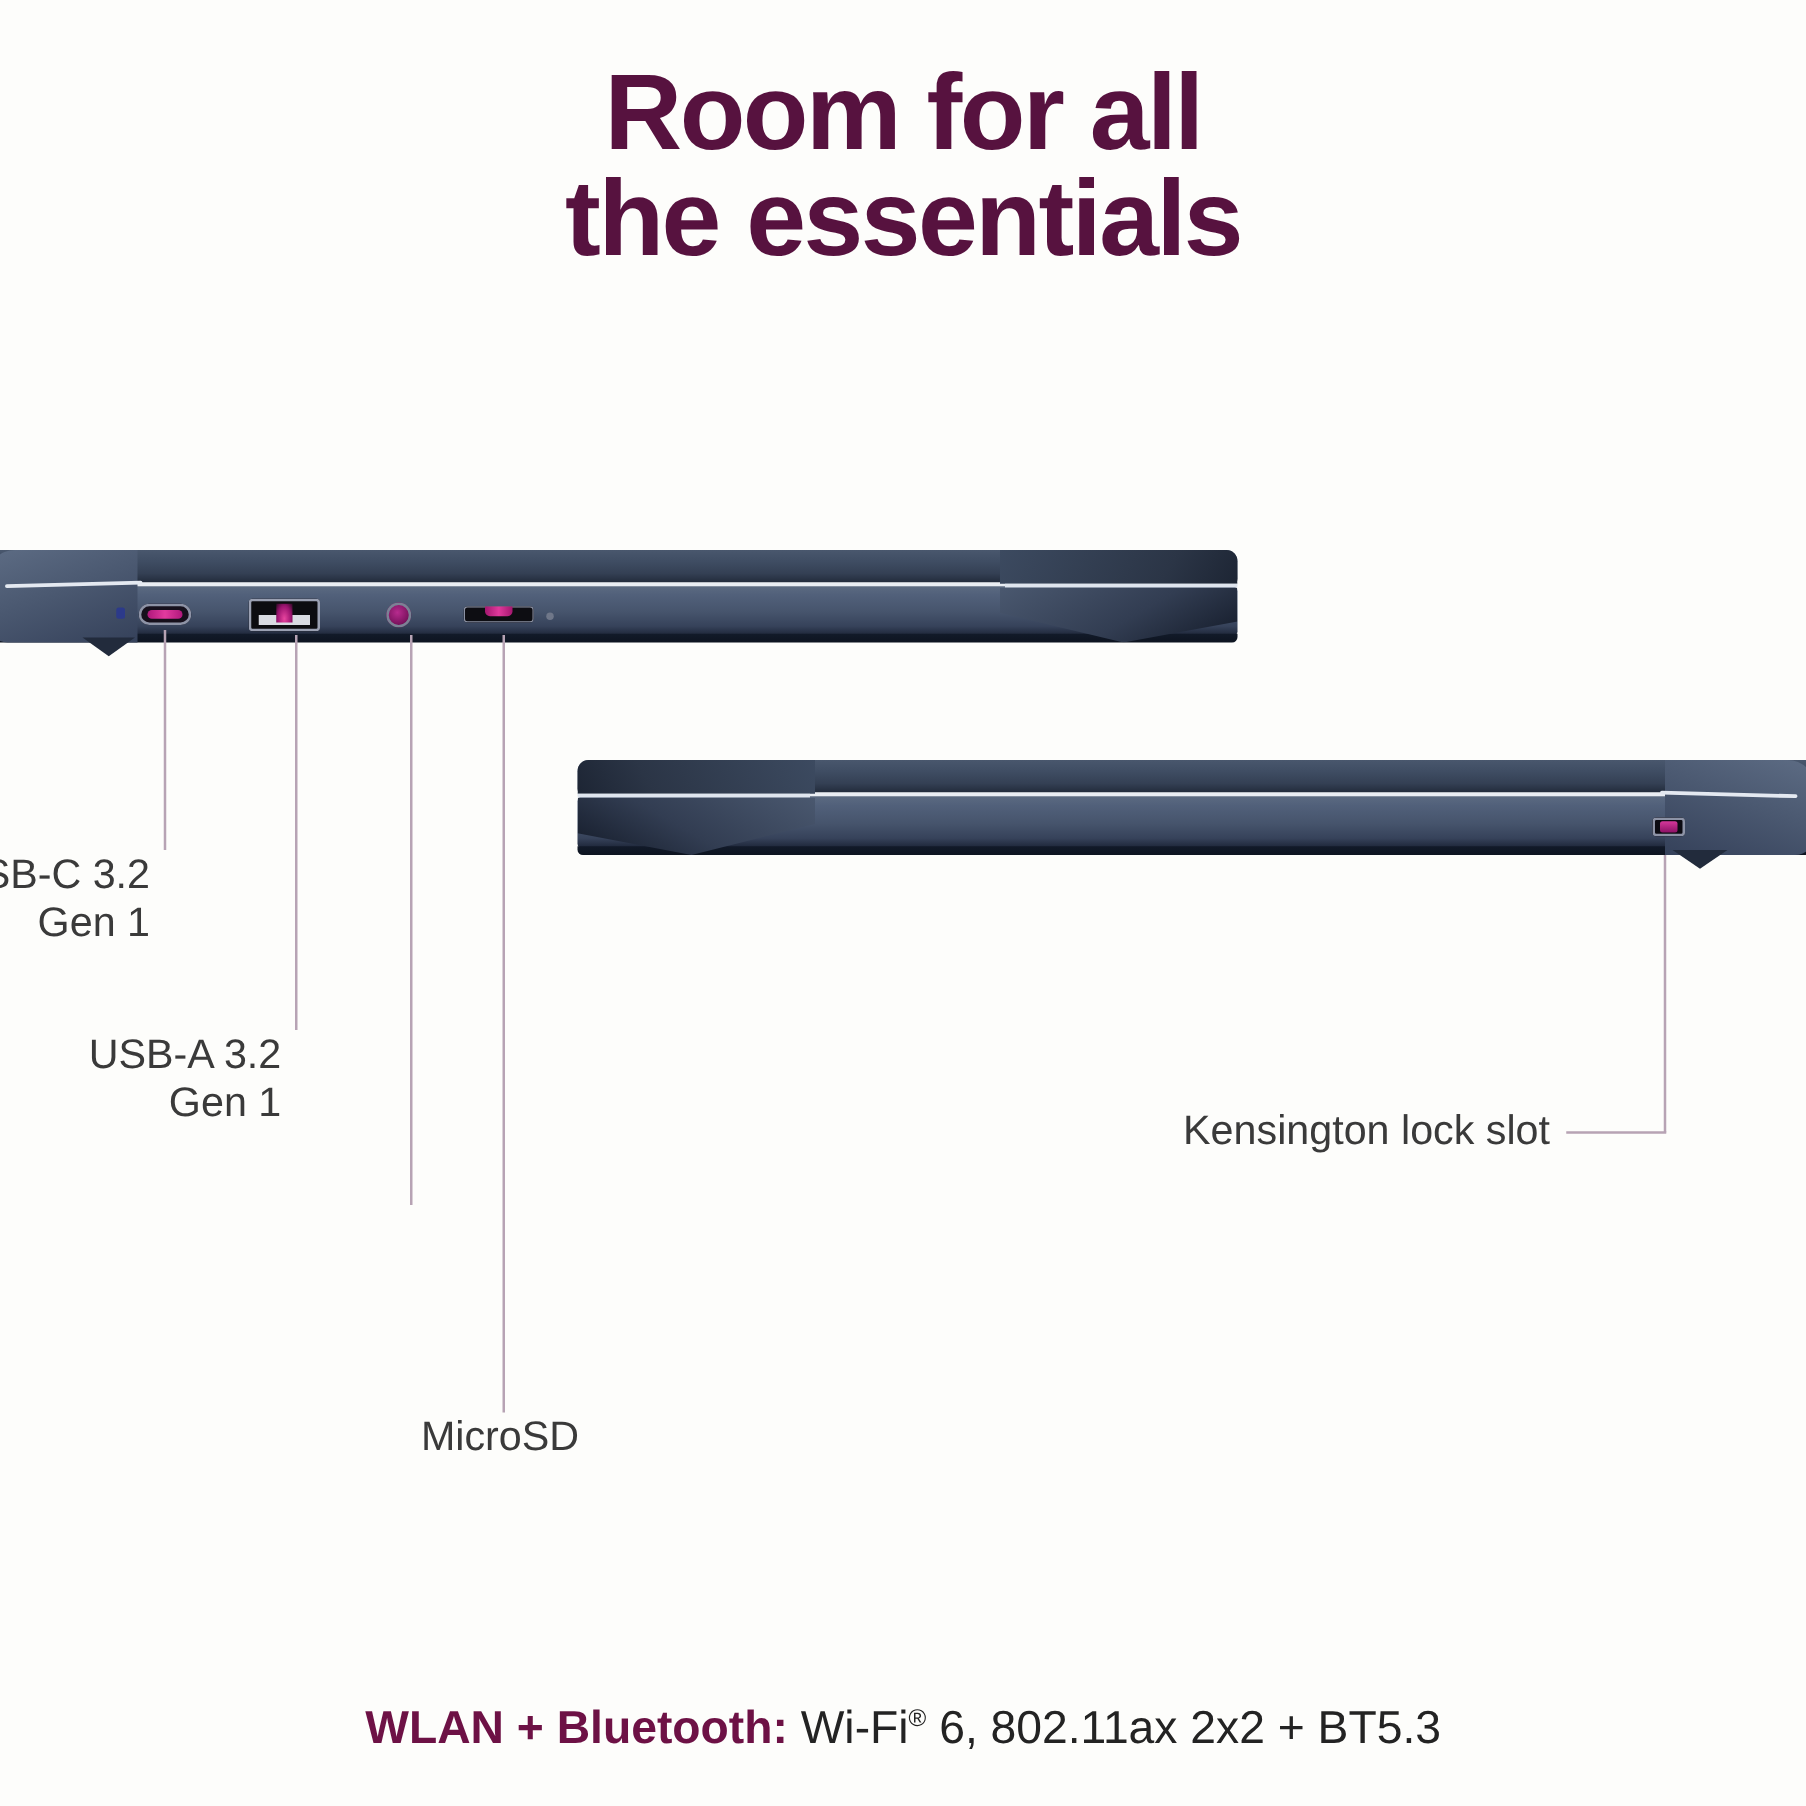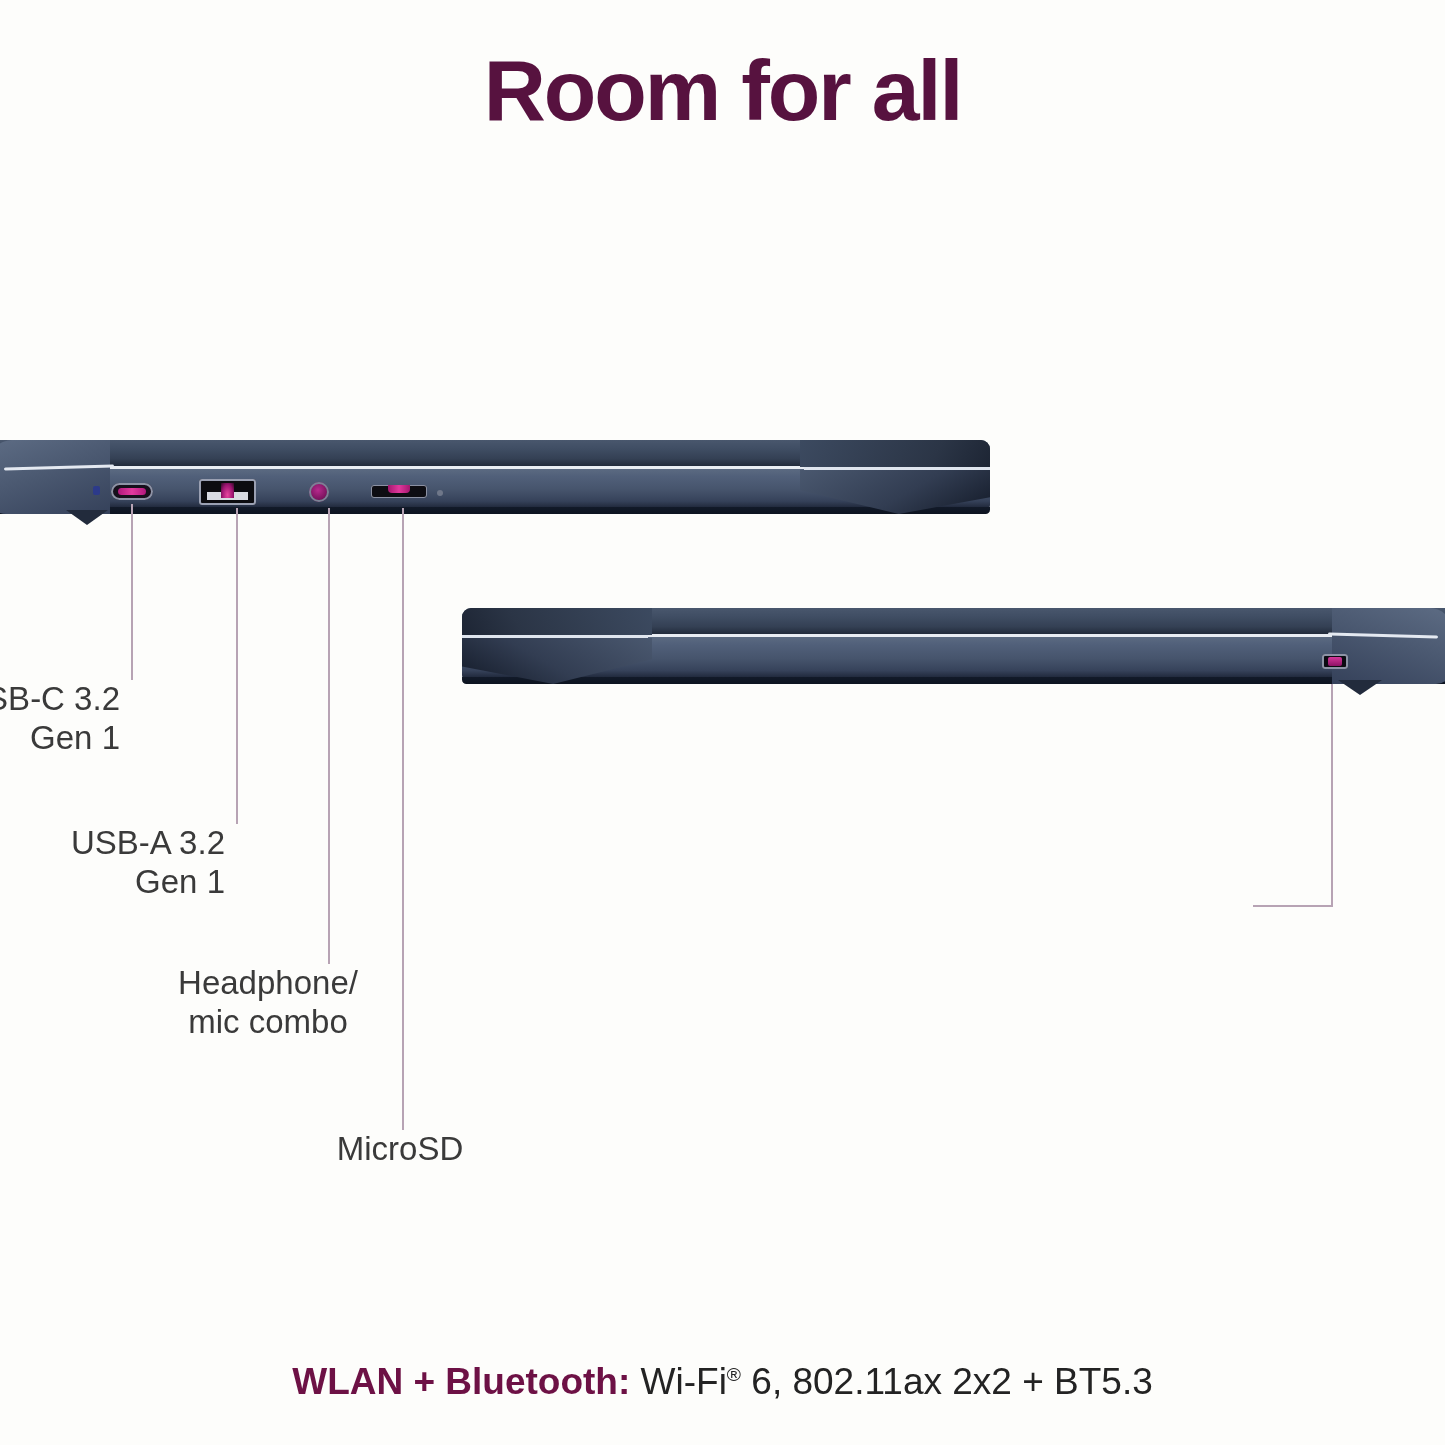--- a/index.html
+++ b/index.html
@@ -233,20 +233,21 @@
   .label.center{text-align:center;}
   .label .ln{display:block;}
 </style>
 </head>
 <body>
 
 <div id="stage">
 
   <div class="headline">
     <span class="l1">Room for all</span>
+    <span class="l2">the essentials</span>
   </div>
 
   <div class="laptop" id="laptop1">
     <div class="lid"></div>
     <div class="seam"></div>
     <div class="base"></div>
     <div class="under"></div>
 
     <div class="tail">
       <div class="t-lid"></div>
@@ -299,27 +300,26 @@
   <div class="label right" style="left:-160px;top:668px;width:280px;">
     <span class="ln">USB-C 3.2</span>
     <span class="ln">Gen 1</span>
   </div>
 
   <div class="label right" style="left:-55px;top:812px;width:280px;">
     <span class="ln">USB-A 3.2</span>
     <span class="ln">Gen 1</span>
   </div>
 
-  <div class="label center" style="left:108px;top:952px;width:320px;">
-    <span class="ln">Headphone/</span>
-    <span class="ln">mic combo</span>
-  </div>
 
   <div class="label center" style="left:250px;top:1118px;width:300px;">
     <span class="ln">MicroSD</span>
   </div>
 
+  <div class="label right" style="left:870px;top:873px;width:370px;">
+    <span class="ln">Kensington lock slot</span>
+  </div>
 
   <div class="footer">
     <span class="lead">WLAN + Bluetooth:</span><span class="rest"> Wi-Fi</span><sup class="rest">®</sup><span class="rest"> 6, 802.11ax 2x2 + BT5.3</span>
   </div>
 
 </div>
 
 </body></html>

